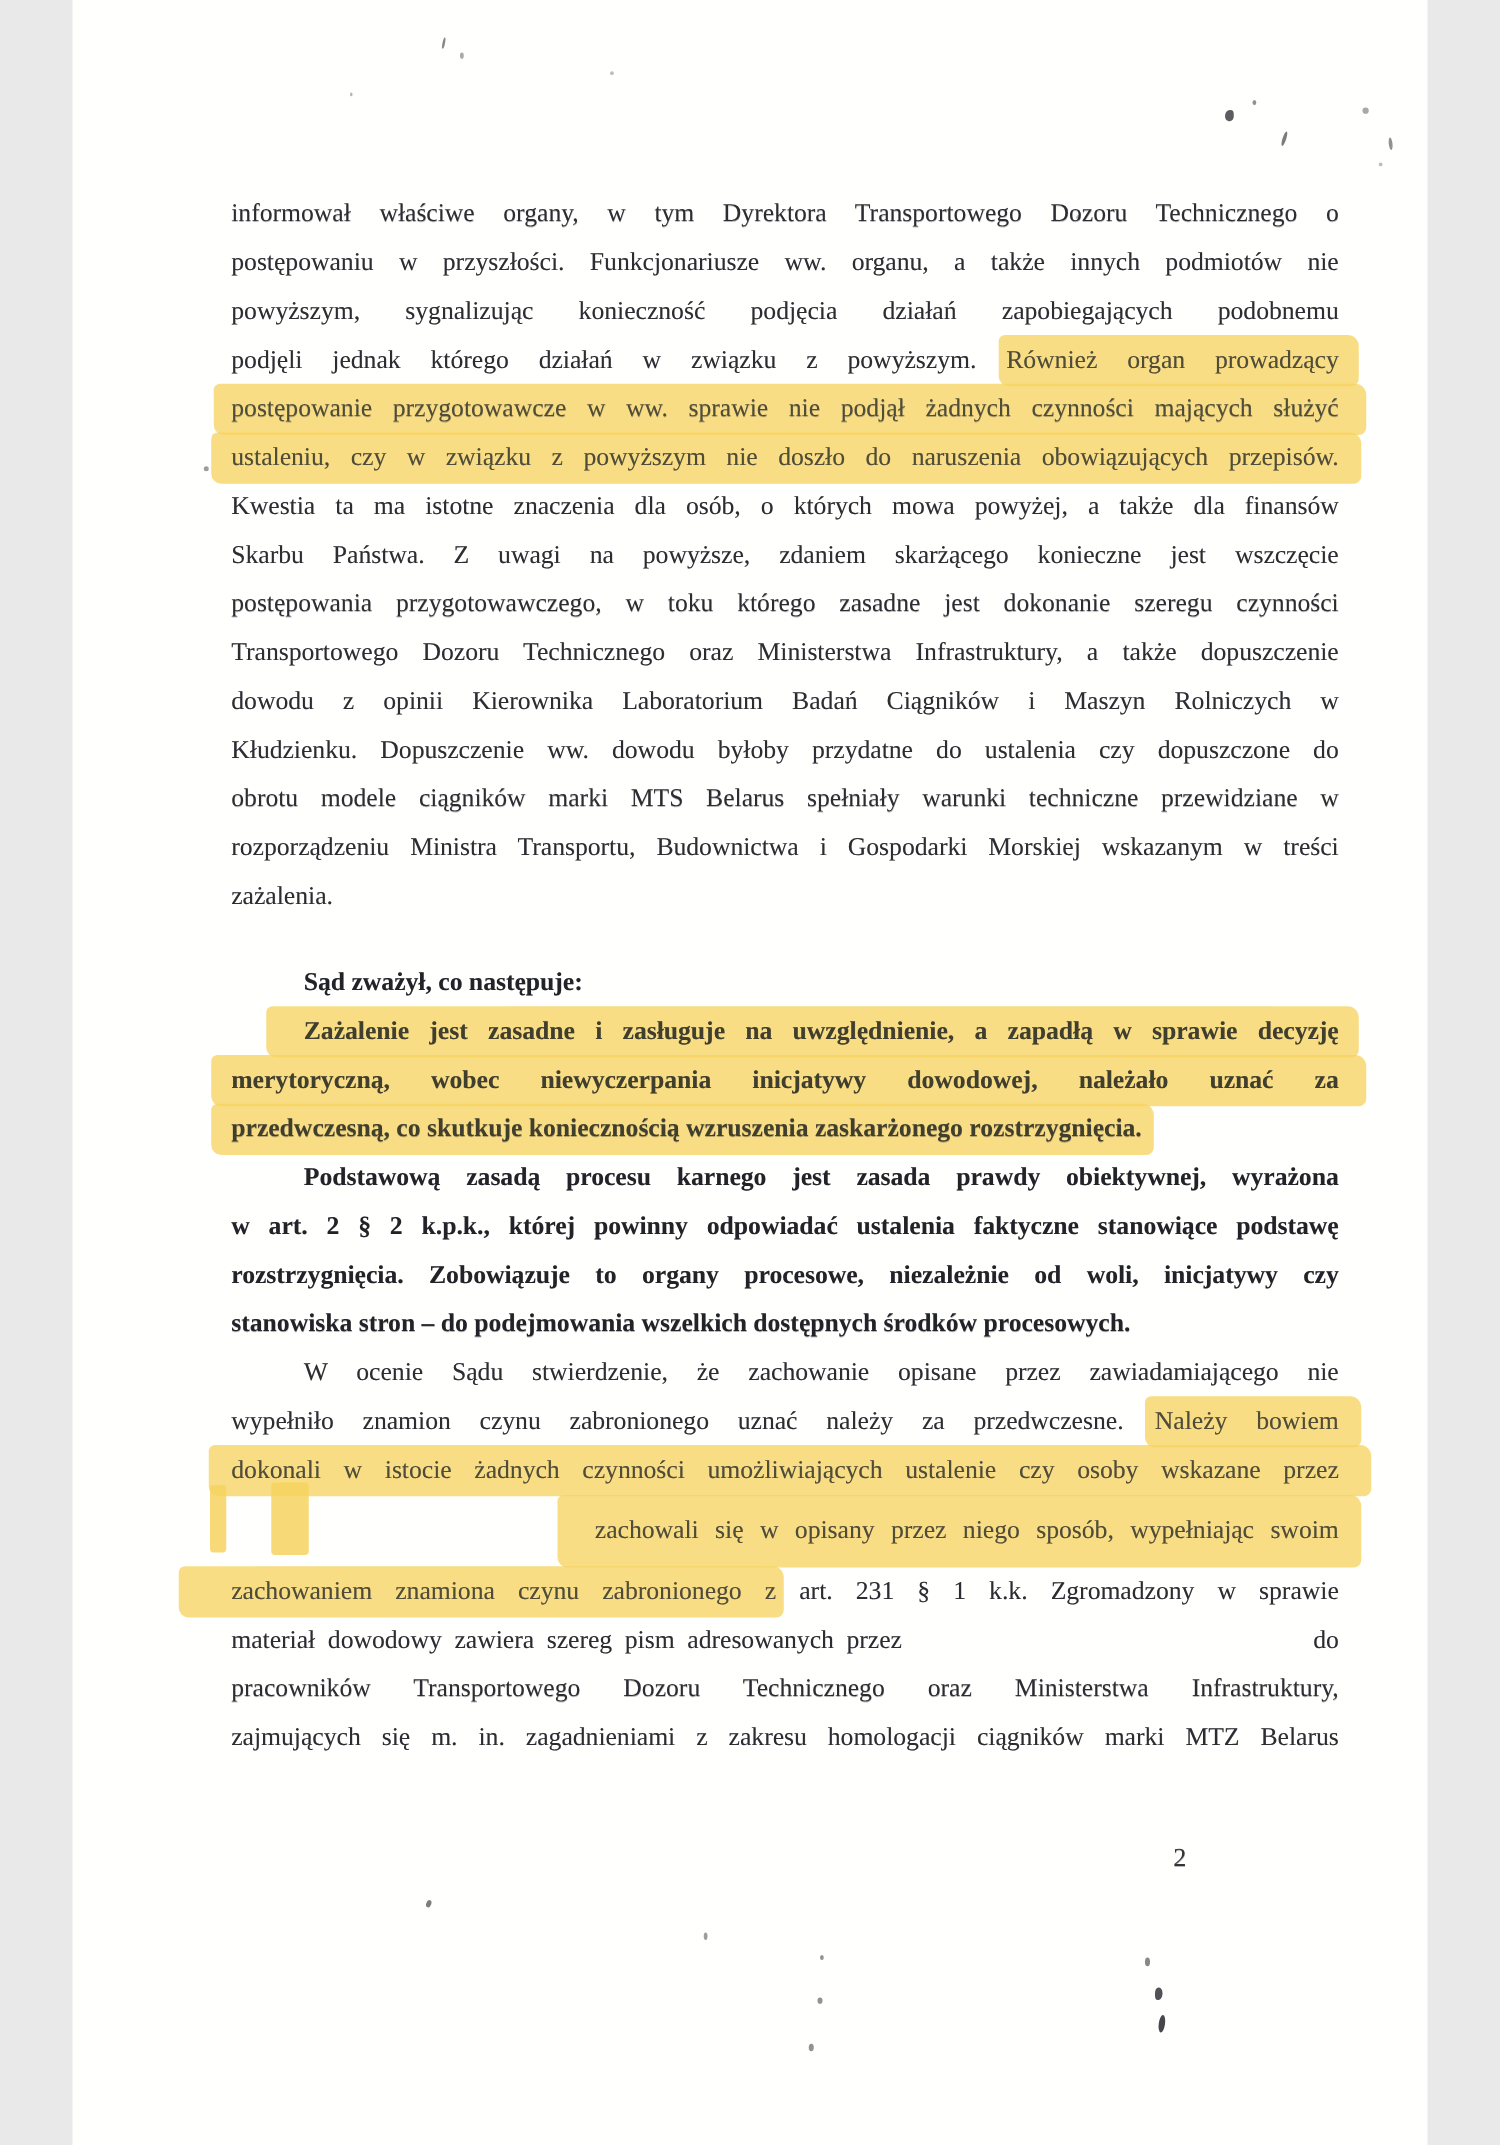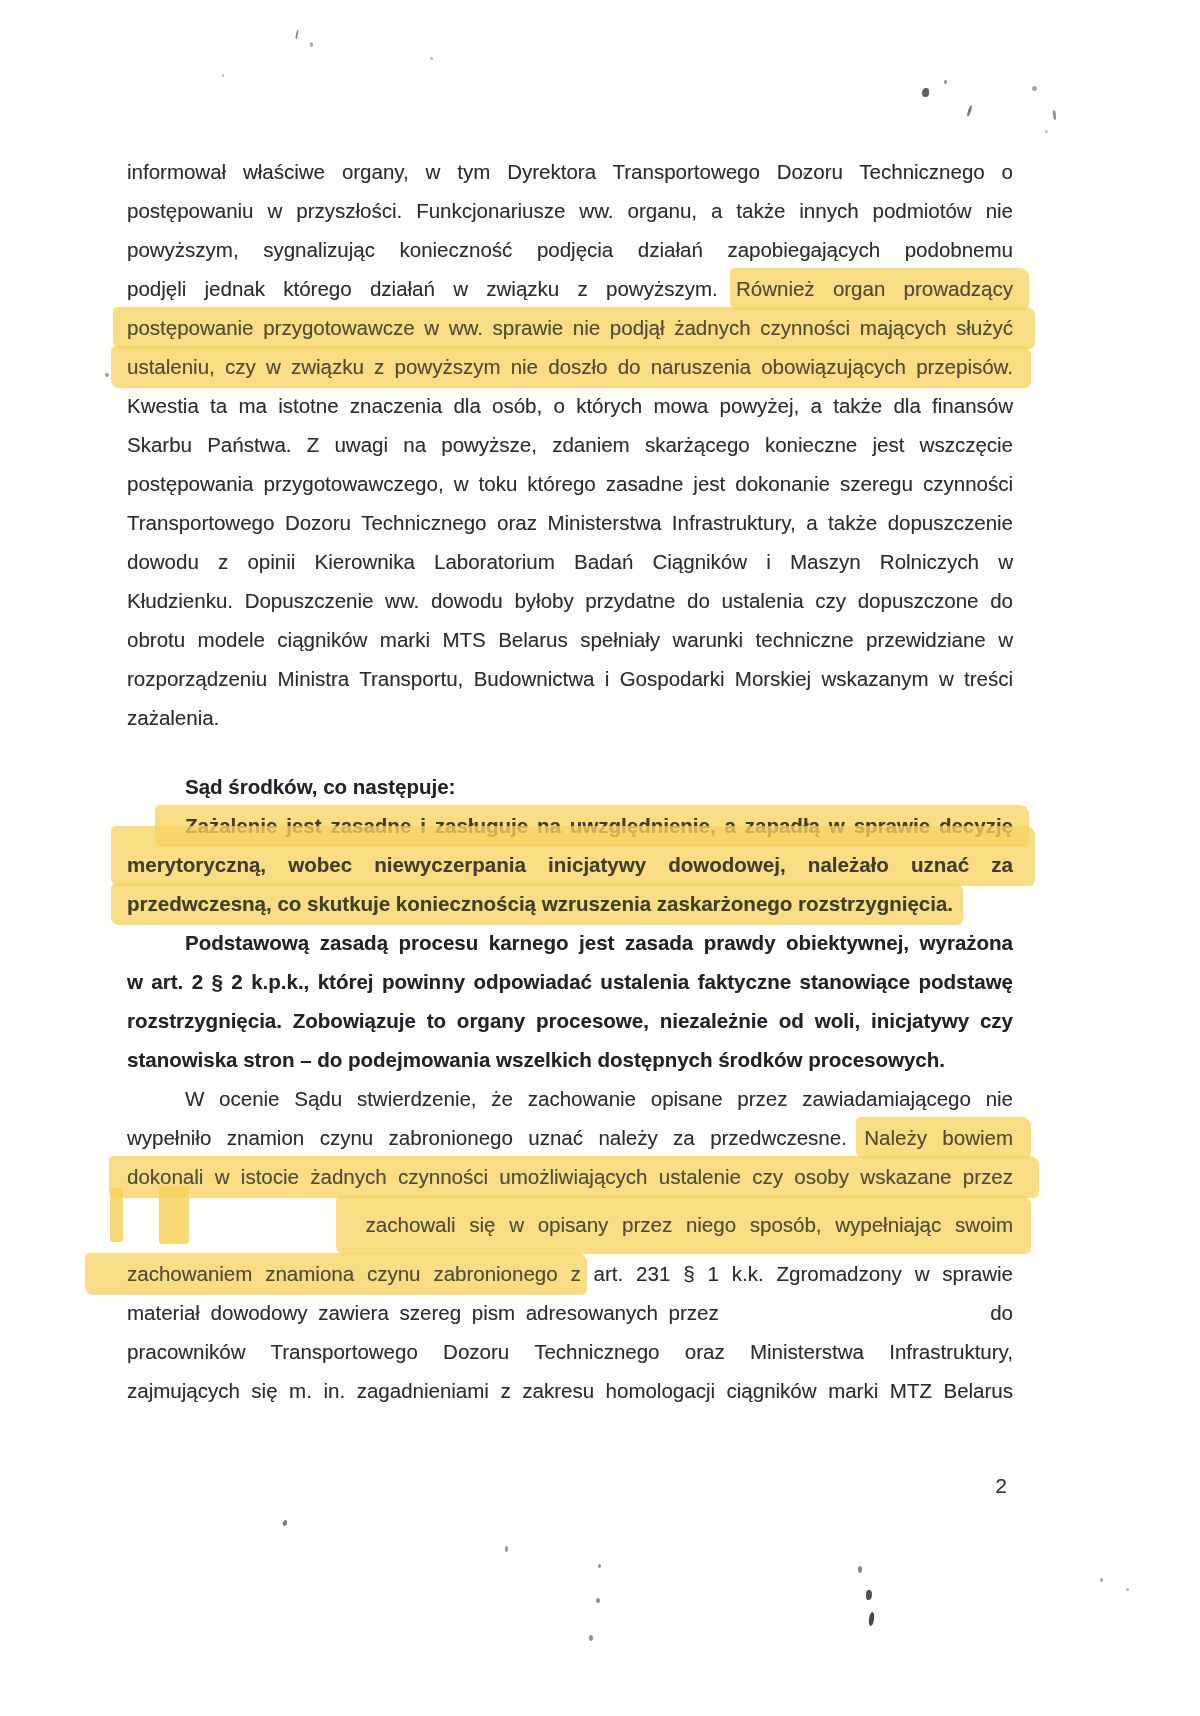--- a/index.html
+++ b/index.html
@@ -1,23 +1,23 @@
 <!DOCTYPE html>
 <html style="--ink: #2c2c33; --ink-bold: #222229; --ink-hl: #4f4c38; --ink-hl-bold: #403e2d; --hl-bg: #f6d35fc4; --hl-bar: #f6d35fd9;"><head>
 <meta charset="utf-8">
 <title>Scanned court document – page 2</title>
 <style>
   html,body{margin:0;padding:0;background:#e9e9e9;}
   .page{
     position:relative;
-    width:1200px;height:1716px;
+    width:1084px;height:1716px;
     margin:0 auto;
     background:#fffffe;
     overflow:hidden;
-    font-family:Liberation Sans, sans-serif;
+    font-family:Liberation Serif, serif;
     color:var(--ink,#2c2c33);
   }
   .doc{
     position:absolute;left:127px;top:152px;width:886px;
   }
   .line{
     position:relative;
     min-height:39px;line-height:39px;
     font-size:20.5px;
     text-align:justify;text-align-last:justify;
@@ -65,23 +65,23 @@
       <div class="line"><span class="seg hl" style="padding: 9px 18px 10px 16px; margin: 0px -18px 0px -16px;">ustaleniu, czy w związku z powyższym nie doszło do naruszenia obowiązujących przepisów.</span></div>
       <div class="line"><span class="seg">Kwestia ta ma istotne znaczenia dla osób, o których mowa powyżej, a także dla finansów</span></div>
       <div class="line"><span class="seg">Skarbu Państwa. Z uwagi na powyższe, zdaniem skarżącego konieczne jest wszczęcie</span></div>
       <div class="line"><span class="seg">postępowania przygotowawczego, w toku którego zasadne jest dokonanie szeregu czynności</span></div>
       <div class="line"><span class="seg">Transportowego Dozoru Technicznego oraz Ministerstwa Infrastruktury, a także dopuszczenie</span></div>
       <div class="line"><span class="seg">dowodu z opinii Kierownika Laboratorium Badań Ciągników i Maszyn Rolniczych w</span></div>
       <div class="line"><span class="seg">Kłudzienku. Dopuszczenie ww. dowodu byłoby przydatne do ustalenia czy dopuszczone do</span></div>
       <div class="line"><span class="seg">obrotu modele ciągników marki MTS Belarus spełniały warunki techniczne przewidziane w</span></div>
       <div class="line"><span class="seg">rozporządzeniu Ministra Transportu, Budownictwa i Gospodarki Morskiej wskazanym w treści</span></div>
       <div class="line no-just"><span class="seg">zażalenia.</span></div>
-      <div class="line no-just indent" style="margin-top: 30px;"><span class="seg b">Sąd środków, co następuje:</span></div>
+      <div class="line no-just indent" style="margin-top: 30px;"><span class="seg b">Sąd zważył, co następuje:</span></div>
       <div class="line indent"><span class="seg hl b" style="padding: 9px 16px 10px 30px; margin: 0px -16px 0px -30px;">Zażalenie jest zasadne i zasługuje na uwzględnienie, a zapadłą w sprawie decyzję</span></div>
-      <div class="line"><span class="seg hl b" style="padding: 27px 22px 10px 16px; margin: 0px -22px 13px -16px;">merytoryczną, wobec niewyczerpania inicjatywy dowodowej, należało uznać za</span></div>
+      <div class="line"><span class="seg hl b" style="padding: 9px 22px 10px 16px; margin: 0px -22px 13px -16px;">merytoryczną, wobec niewyczerpania inicjatywy dowodowej, należało uznać za</span></div>
       <div class="line no-just"><span class="seg hl b" style="padding: 9px 10px 10px 16px; margin: 0px -10px 0px -16px;">przedwczesną, co skutkuje koniecznością wzruszenia zaskarżonego rozstrzygnięcia.</span></div>
       <div class="line indent"><span class="seg b">Podstawową zasadą procesu karnego jest zasada prawdy obiektywnej, wyrażona</span></div>
       <div class="line"><span class="seg b">w art. 2 § 2 k.p.k., której powinny odpowiadać ustalenia faktyczne stanowiące podstawę</span></div>
       <div class="line"><span class="seg b">rozstrzygnięcia. Zobowiązuje to organy procesowe, niezależnie od woli, inicjatywy czy</span></div>
       <div class="line no-just"><span class="seg b">stanowiska stron – do podejmowania wszelkich dostępnych środków procesowych.</span></div>
       <div class="line indent"><span class="seg">W ocenie Sądu stwierdzenie, że zachowanie opisane przez zawiadamiającego nie</span></div>
       <div class="line"><span class="seg">wypełniło znamion czynu zabronionego uznać należy za przedwczesne. </span><span class="seg hl" style="padding: 9px 18px 10px 8px; margin: 0px -18px 0px -6px;">Należy bowiem</span></div>
       <div class="line"><span class="seg hl" style="padding: 9px 26px 10px 18px; margin: 0px -26px 0px -18px;">dokonali w istocie żadnych czynności umożliwiających ustalenie czy osoby wskazane przez</span></div>
       <div class="line flex">
         <span class="hl-bar" style="width: 13px; height: 54px; margin-top: -8px; margin-left: -17px;"></span>

